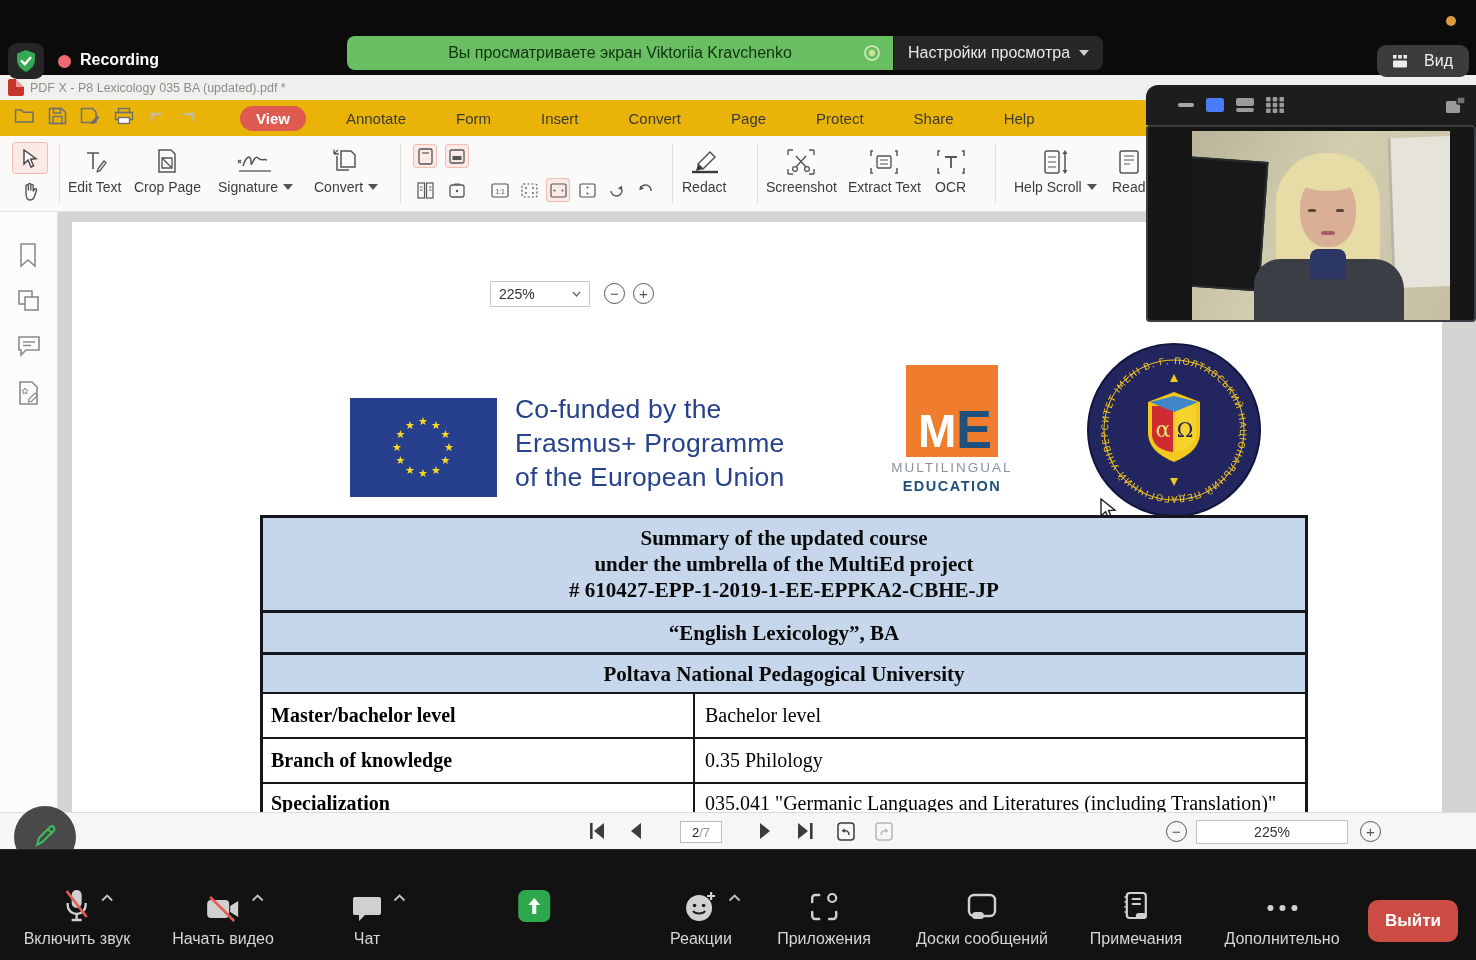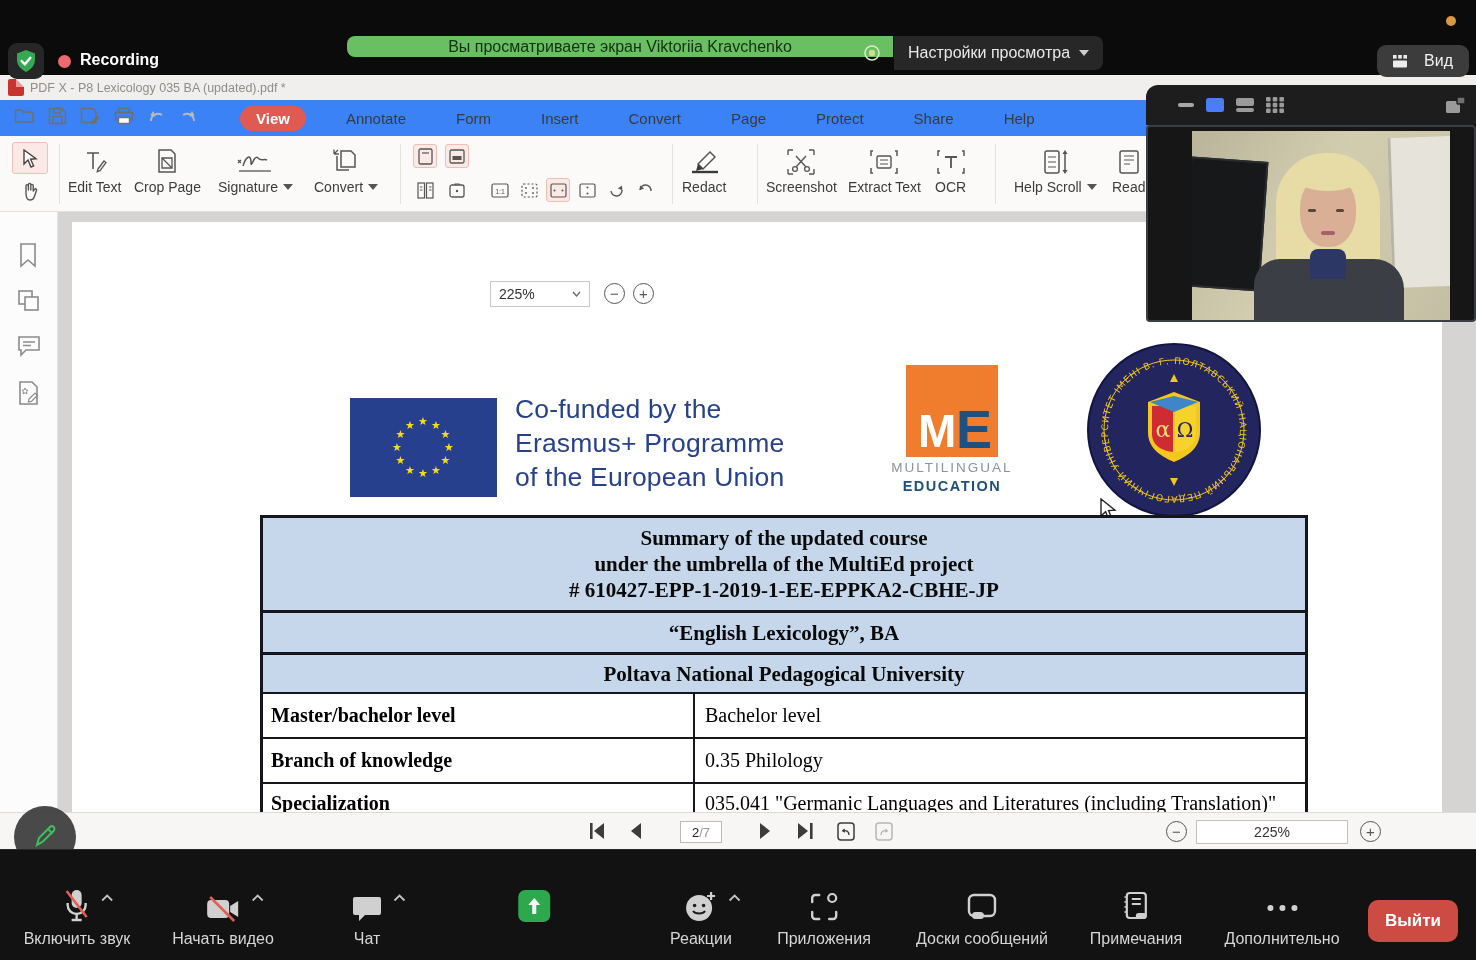--- a/index.html
+++ b/index.html
@@ -4,34 +4,34 @@
 <style>
   * { margin:0; padding:0; box-sizing:border-box; }
   html,body { width:1476px; height:960px; overflow:hidden; background:#000;
     font-family:"Liberation Sans", sans-serif; }
 
   
   #topbar { position:absolute; left:0; top:0; width:1476px; height:75px; background:#0b0b0b; z-index:40; }
   #shield-badge { position:absolute; left:8px; top:43px; width:36px; height:36px; background:#262626; border-radius:9px; display:flex; align-items:center; justify-content:center; }
   #rec-dot { position:absolute; left:58px; top:55px; width:13px; height:13px; border-radius:50%; background:#ee6a6e; }
   #rec-label { position:absolute; left:80px; top:51px; color:#fff; font-size:16px; font-weight:bold; }
-  #green-banner { position:absolute; left:347px; top:36px; width:546px; height:21px; background:#6abf63; border-radius:8px 0 0 8px; display:flex; align-items:center; justify-content:center; color:#10320f; font-size:16px; }
+  #green-banner { position:absolute; left:347px; top:36px; width:546px; height:34px; background:#6abf63; border-radius:8px 0 0 8px; display:flex; align-items:center; justify-content:center; color:#10320f; font-size:16px; }
   #banner-indicator { position:absolute; right:12px; top:8px; }
   #view-settings { position:absolute; left:894px; top:36px; height:34px; padding:0 14px; background:#272727; border-radius:0 8px 8px 0; display:flex; align-items:center; gap:9px; color:#e8e8e8; font-size:16px; }
   .caret-down { width:0; height:0; border-left:5px solid transparent; border-right:5px solid transparent; border-top:6px solid #cfcfcf; }
   #orange-dot { position:absolute; left:1446px; top:16px; width:10px; height:10px; border-radius:50%; background:#d89a3e; }
   #vid-btn { position:absolute; left:1377px; top:45px; width:92px; height:32px; background:#3c3c3c; border-radius:9px; display:flex; align-items:center; justify-content:center; gap:16px; color:#f0f0f0; font-size:16px; }
 
   
   #titlebar { position:absolute; left:0; top:75px; width:1476px; height:25px; background:#f1efed; display:flex; align-items:center; gap:6px; padding-left:8px; z-index:5; }
   #titlebar .pdficon { width:16px; height:17px; background:#c8332e; border-radius:2px; position:relative; }
   #titlebar .pdficon::after { content:""; position:absolute; right:0; top:0; border:4px solid #f1efed; border-left-color:#e79a97; border-bottom-color:#e79a97; }
   #titlebar span { color:#8f8c89; font-size:12.5px; }
 
-  #tabbar { position:absolute; left:0; top:100px; width:1292px; height:36px; background:#3b82f6; z-index:5; }
+  #tabbar { position:absolute; left:0; top:100px; width:1292px; height:36px; background:#eab308; z-index:5; }
   .qicons { position:absolute; left:14px; top:7px; display:flex; gap:13px; }
   .qicons svg { display:block; }
   #tabs { position:absolute; left:240px; top:0; height:36px; display:flex; align-items:center; gap:30px; }
   .tab { font-size:15px; color:#3a3a3a; padding:4px 10px; }
   .tab.active { background:#df5b51; color:#fff; border-radius:14px; padding:4px 16px; font-weight:bold; }
 
   #toolbar { position:absolute; left:0; top:136px; width:1476px; height:76px; background:#fbfaf9; border-bottom:1px solid #e2e0de; z-index:5;padding-left:12px; }
   .vsep { position:absolute; top:8px; width:1px; height:60px; background:#e3e1df; }
   .toolbtn { position:absolute; display:flex; flex-direction:column; align-items:center; gap:3px; color:#3c3c3c; font-size:14px; }
   .toolbtn svg { display:block; }

